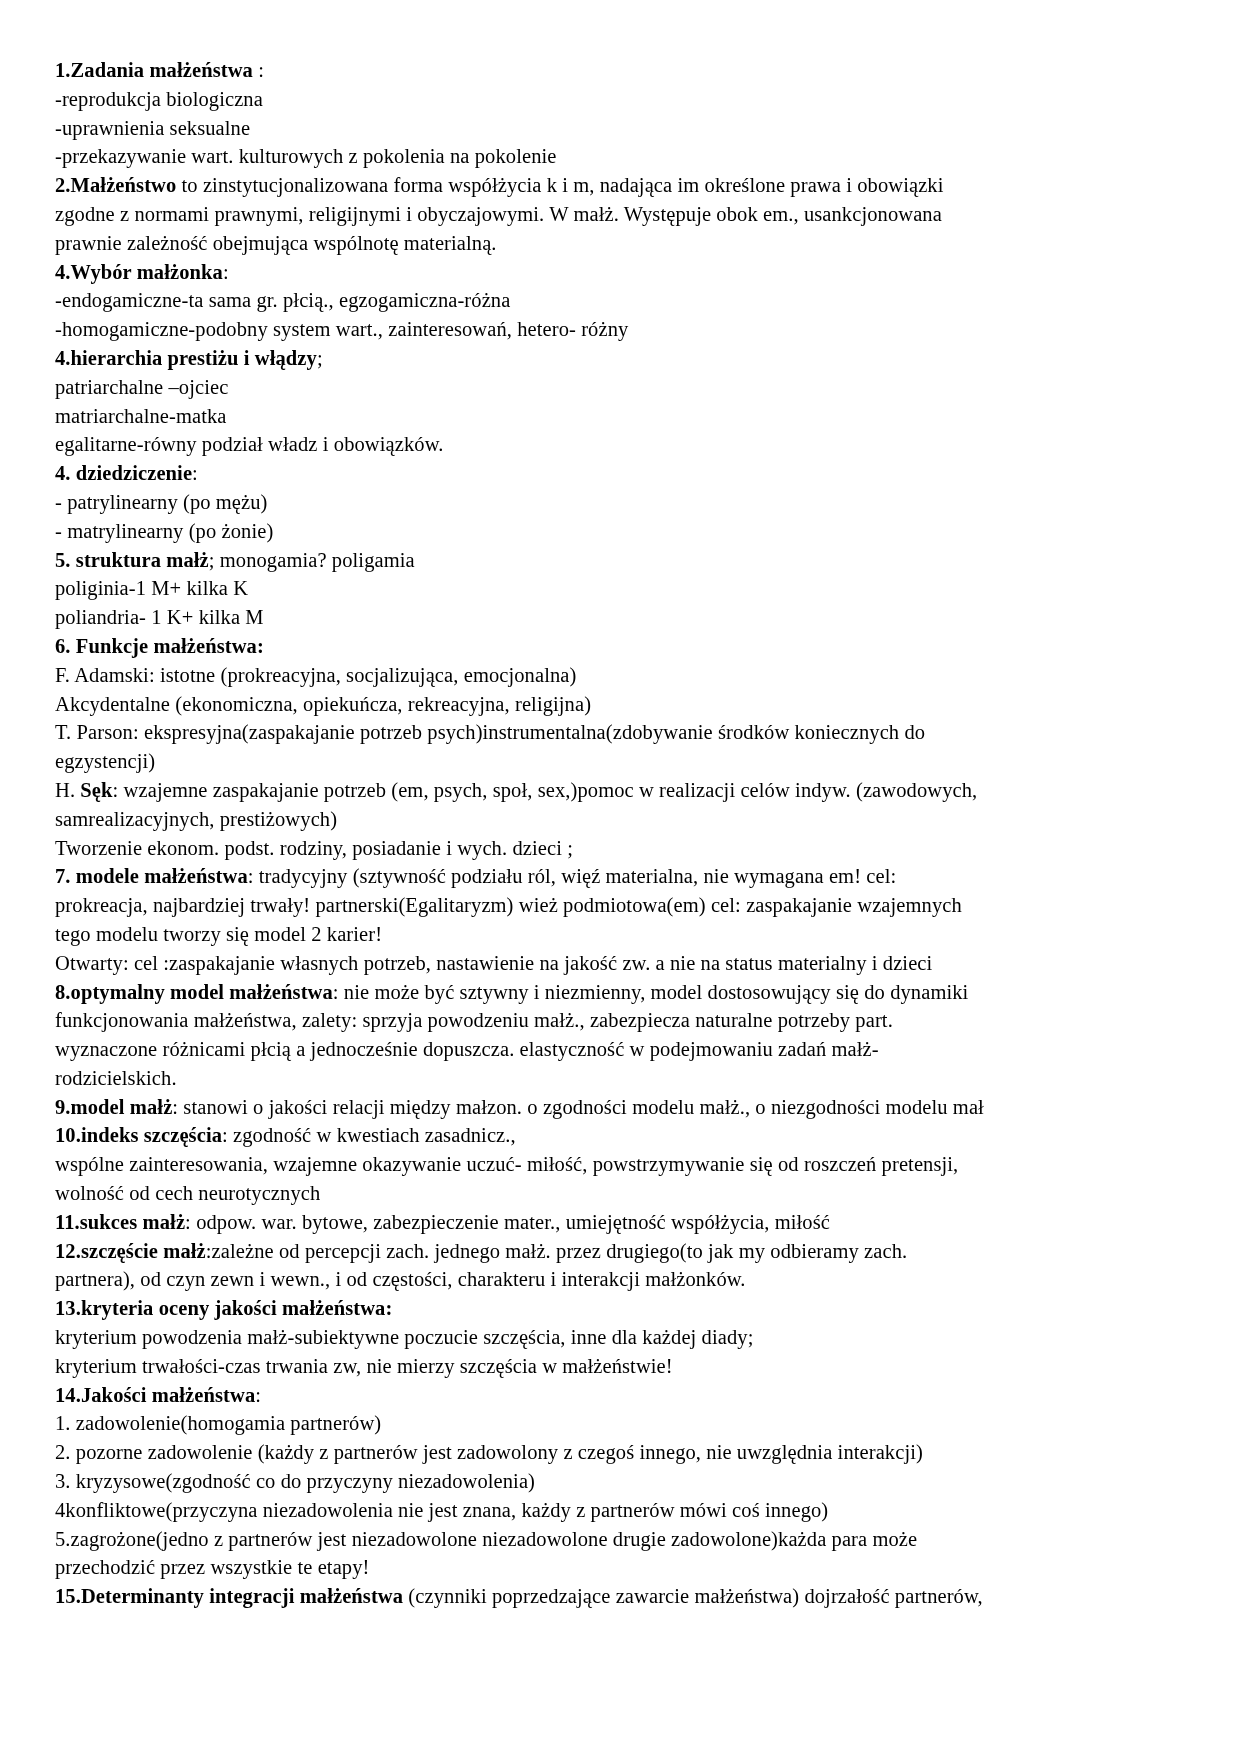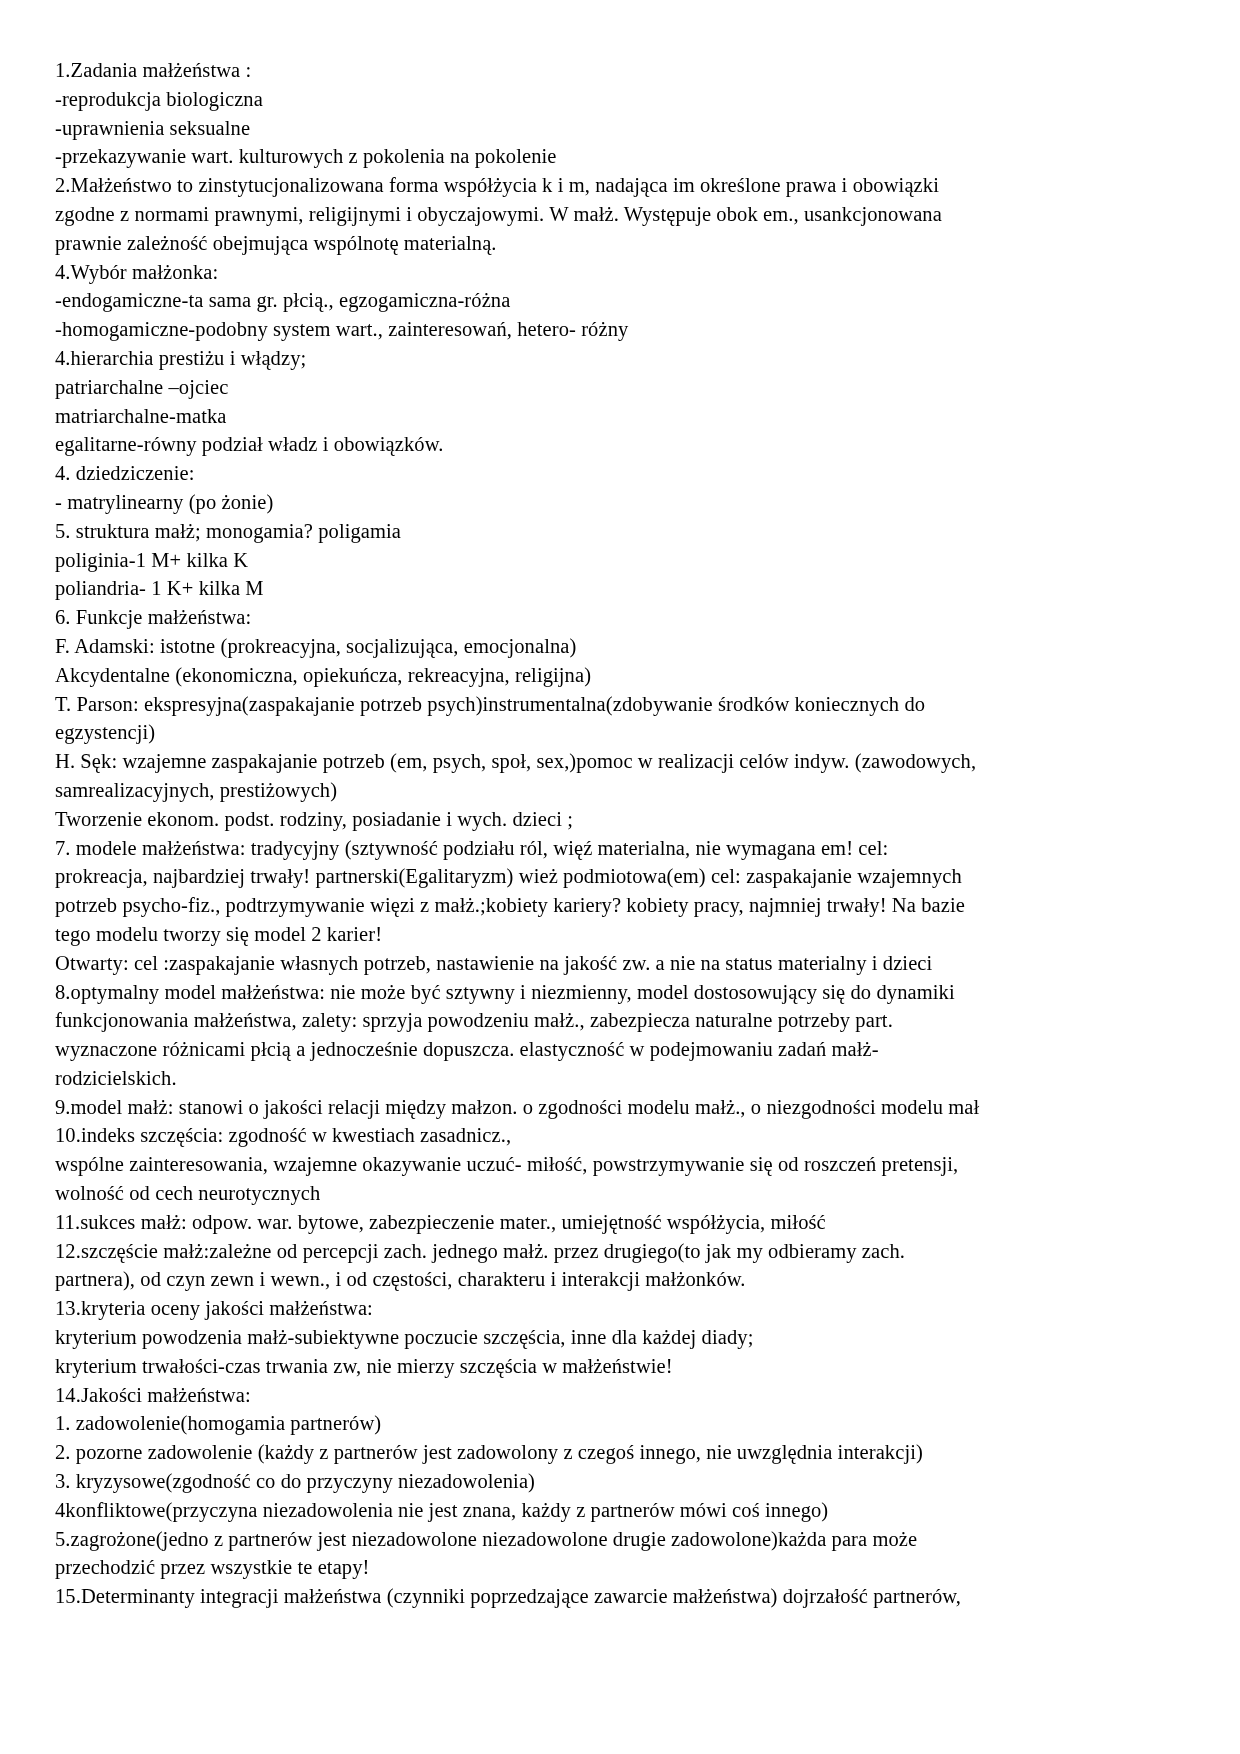--- a/index.html
+++ b/index.html
@@ -21,21 +21,21 @@
     background: #ffffff;
   }
   .doc-line {
     white-space: pre;
     font-size: 20.5px;
     line-height: 28.8px;
     color: #000000;
     letter-spacing: 0.1px;
   }
   .doc-line b {
-    font-weight: normal;
+    font-weight: bold;
   }
 </style>
 </head>
 <body>
 
 <div class="page">
   <div>
       <div class="doc-line"><b>1.Zadania małżeństwa</b><span> :</span></div>
       <div class="doc-line"><span>-reprodukcja biologiczna</span></div>
       <div class="doc-line"><span>-uprawnienia seksualne</span></div>
@@ -44,35 +44,35 @@
       <div class="doc-line"><span>zgodne z normami prawnymi, religijnymi i obyczajowymi. W małż. Występuje obok em., usankcjonowana</span></div>
       <div class="doc-line"><span>prawnie zależność obejmująca wspólnotę materialną.</span></div>
       <div class="doc-line"><b>4.Wybór małżonka</b><span>:</span></div>
       <div class="doc-line"><span>-endogamiczne-ta sama gr. płcią., egzogamiczna-różna</span></div>
       <div class="doc-line"><span>-homogamiczne-podobny system wart., zainteresowań, hetero- różny</span></div>
       <div class="doc-line"><b>4.hierarchia prestiżu i włądzy</b><span>;</span></div>
       <div class="doc-line"><span>patriarchalne –ojciec</span></div>
       <div class="doc-line"><span>matriarchalne-matka</span></div>
       <div class="doc-line"><span>egalitarne-równy podział władz i obowiązków.</span></div>
       <div class="doc-line"><b>4. dziedziczenie</b><span>:</span></div>
+      <div class="doc-line"><span>- patrylinearny (po mężu)</span></div>
       <div class="doc-line"><span>- matrylinearny (po żonie)</span></div>
       <div class="doc-line"><b>5. struktura małż</b><span>; monogamia? poligamia</span></div>
       <div class="doc-line"><span>poliginia-1 M+ kilka K</span></div>
       <div class="doc-line"><span>poliandria- 1 K+ kilka M</span></div>
       <div class="doc-line"><b>6. Funkcje małżeństwa:</b></div>
       <div class="doc-line"><span>F. Adamski: istotne (prokreacyjna, socjalizująca, emocjonalna)</span></div>
       <div class="doc-line"><span>Akcydentalne (ekonomiczna, opiekuńcza, rekreacyjna, religijna)</span></div>
       <div class="doc-line"><span>T. Parson: ekspresyjna(zaspakajanie potrzeb psych)instrumentalna(zdobywanie środków koniecznych do</span></div>
       <div class="doc-line"><span>egzystencji)</span></div>
       <div class="doc-line"><span>H. </span><b>Sęk</b><span>: wzajemne zaspakajanie potrzeb (em, psych, społ, sex,)pomoc w realizacji celów indyw. (zawodowych,</span></div>
       <div class="doc-line"><span>samrealizacyjnych, prestiżowych)</span></div>
       <div class="doc-line"><span>Tworzenie ekonom. podst. rodziny, posiadanie i wych. dzieci ;</span></div>
       <div class="doc-line"><b>7. modele małżeństwa</b><span>: tradycyjny (sztywność podziału ról, więź materialna, nie wymagana em! cel:</span></div>
       <div class="doc-line"><span>prokreacja, najbardziej trwały! partnerski(Egalitaryzm) wież podmiotowa(em) cel: zaspakajanie wzajemnych</span></div>
-      <div class="doc-line"><span>potrzeb psycho-fiz., podtrzymywanie więzi z małż.;kobiety kariery? kobiety pracy, najmniej trwały! Na bazie</span></div>
       <div class="doc-line"><span>tego modelu tworzy się model 2 karier!</span></div>
       <div class="doc-line"><span>Otwarty: cel :zaspakajanie własnych potrzeb, nastawienie na jakość zw. a nie na status materialny i dzieci</span></div>
       <div class="doc-line"><b>8.optymalny model małżeństwa</b><span>: nie może być sztywny i niezmienny, model dostosowujący się do dynamiki</span></div>
       <div class="doc-line"><span>funkcjonowania małżeństwa, zalety: sprzyja powodzeniu małż., zabezpiecza naturalne potrzeby part.</span></div>
       <div class="doc-line"><span>wyznaczone różnicami płcią a jednocześnie dopuszcza. elastyczność w podejmowaniu zadań małż-</span></div>
       <div class="doc-line"><span>rodzicielskich.</span></div>
       <div class="doc-line"><b>9.model małż</b><span>: stanowi o jakości relacji między małzon. o zgodności modelu małż., o niezgodności modelu mał</span></div>
       <div class="doc-line"><b>10.indeks szczęścia</b><span>: zgodność w kwestiach zasadnicz.,</span></div>
       <div class="doc-line"><span>wspólne zainteresowania, wzajemne okazywanie uczuć- miłość, powstrzymywanie się od roszczeń pretensji,</span></div>
       <div class="doc-line"><span>wolność od cech neurotycznych</span></div>

